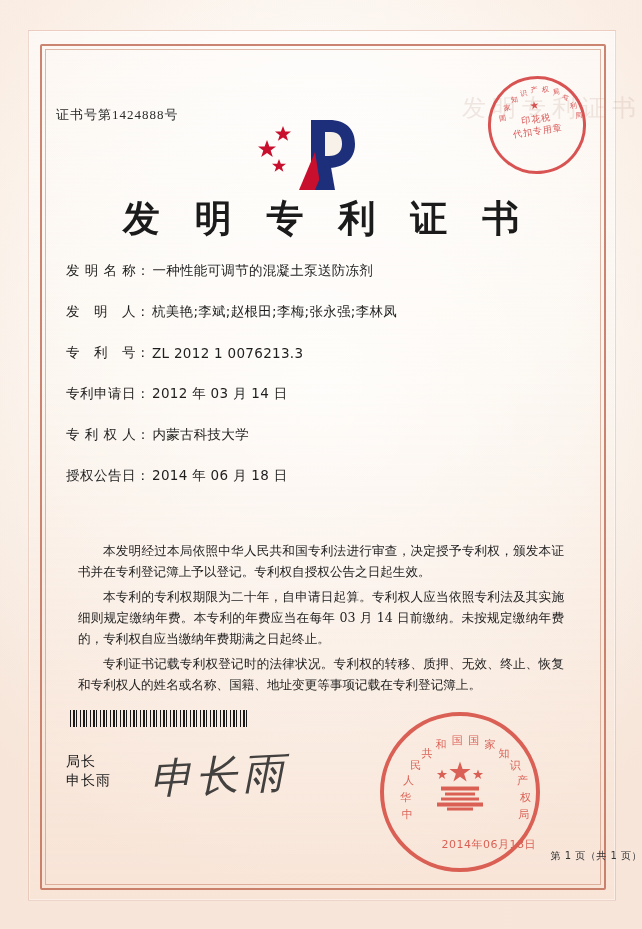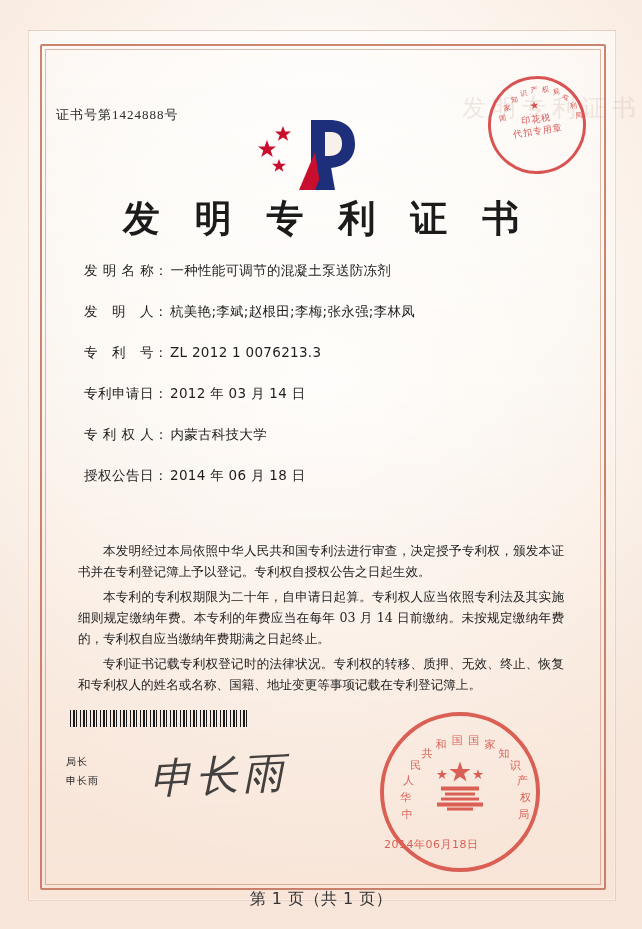--- a/index.html
+++ b/index.html
@@ -156,26 +156,25 @@
   }
 
   .fields {
     position: absolute;
     left: 66px;
     top: 262px;
     width: 500px;
   }
   .field-row {
     display: flex;
-    align-items: flex-start;
+    align-items: center;
     margin-bottom: 23px;
     font-size: 13.5px;
     color: #1e1e1e;
     font-family: "DejaVu Sans", "Liberation Sans", sans-serif;
-    margin-left: 18px;
   }
   .field-label {
     white-space: nowrap;
     letter-spacing: 0.5px;
   }
   .field-value {
     margin-left: 2px;
     letter-spacing: 0.3px;
   }
 
@@ -206,21 +205,21 @@
       #1a1a1a 0px, #1a1a1a 1px, transparent 1px, transparent 3px,
       #1a1a1a 3px, #1a1a1a 5px, transparent 5px, transparent 6px,
       #1a1a1a 6px, #1a1a1a 7px, transparent 7px, transparent 10px
     );
   }
 
   .sig-block {
     position: absolute;
     left: 66px;
     top: 752px;
-    font-size: 10px;
+    font-size: 14px;
     line-height: 19px;
     color: #1b1b1b;
     letter-spacing: 1px;
     font-family: "DejaVu Sans", "Liberation Sans", sans-serif;
   }
 
   .handwritten {
     position: absolute;
     left: 150px;
     top: 748px;
@@ -265,38 +264,37 @@
     top: 50%;
     transform: translate(-50%, -56%);
     width: 66px;
     height: 58px;
   }
   .seal-date {
     position: absolute;
     left: 0;
     right: 0;
     bottom: 16px;
-    text-align: left;
+    text-align: right;
     font-size: 11px;
     letter-spacing: 0.5px;
     color: #d23a2f;
     font-family: "DejaVu Sans", "Liberation Sans", sans-serif;
   }
 
   .page-footer {
     position: absolute;
     left: 0;
     right: 0;
     top: 849px;
-    text-align: center;
-    font-size: 16px;
+    text-align: right;
+    font-size: 10px;
     color: #333;
     letter-spacing: 0.5px;
     font-family: "DejaVu Sans", "Liberation Sans", sans-serif;
-    margin-top: 40px;
   }
 </style>
 </head>
 <body>
 
 <div id="page">
 
   <div class="sheet"></div>
 
   <div class="border-frame">

